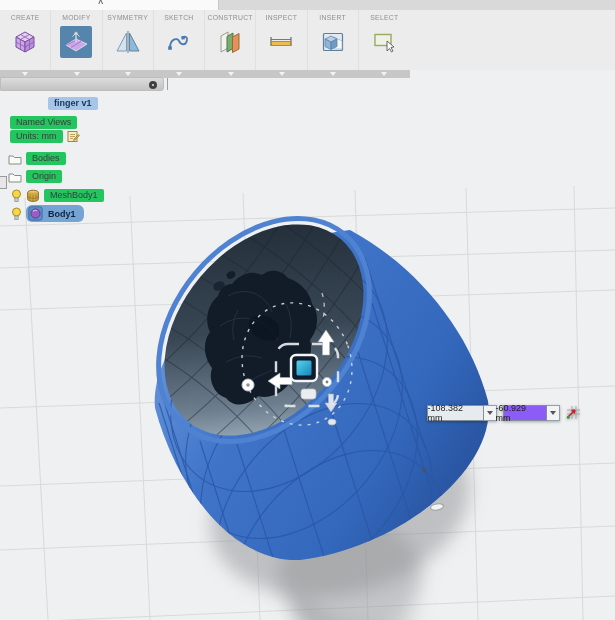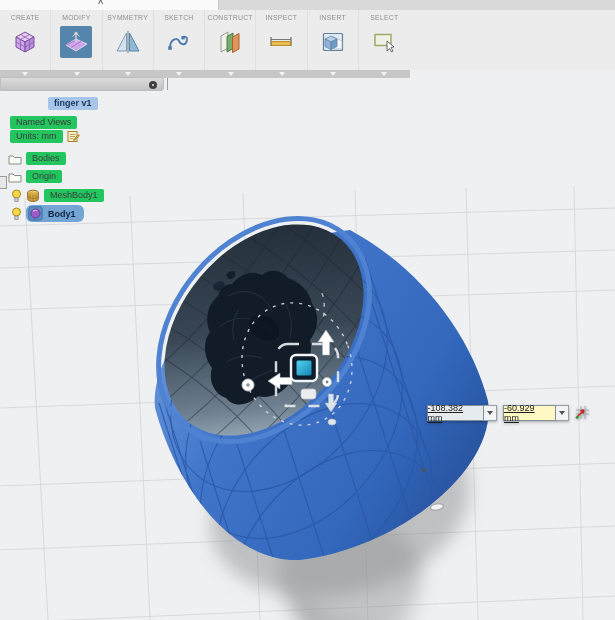--- a/index.html
+++ b/index.html
@@ -32,21 +32,21 @@
   .trow{position:absolute;height:15px;display:flex;align-items:center;cursor:pointer;}
   .tlabel{background:#22c55e;border-radius:2px;padding:1px 6px 2px 6px;white-space:nowrap;}
   .tlabel.sel-doc{background:#a6c5e8;color:#16365c;font-weight:bold;margin-left:40px;}
   .row-sel{background:#74a4d4;border-radius:6px;color:#0f2440;font-weight:bold;}
   .doc-frag{position:absolute;left:0;top:99px;width:6px;height:11px;background:#e7e7e7;border:1px solid #9a9a9a;border-left:none;}
   .mini{display:inline-block;margin-right:4px;line-height:0;}
   
   .dims{position:absolute;left:427px;top:404px;display:flex;align-items:center;
         filter:drop-shadow(0 1px 1.5px rgba(0,0,0,.3));font-size:9px;color:#1d1d1d;}
   .dim-box{height:16px;border:1px solid #828e98;box-sizing:border-box;display:flex;align-items:center;
-           justify-content:flex-end;padding-right:20px;cursor:text;text-decoration:underline;}
+           justify-content:flex-end;padding-right:20px;cursor:text;}
   .dim-dd{width:13px;height:16px;border:1px solid #98a0a7;border-left:none;box-sizing:border-box;
           background:#f2f3f4;display:flex;align-items:center;justify-content:center;cursor:pointer;}
   .dim-dd i{width:0;height:0;border-left:3px solid transparent;border-right:3px solid transparent;border-top:4px solid #555;}
 </style>
 </head>
 <body>
 
 <div class="app">
 
   <div class="topstrip">
@@ -368,21 +368,21 @@
       </span>
     </div>
   </div>
 
   <div class="dims">
     <div class="dim-box" style="width:57px;background:#e6ebef">-108.382 mm</div>
     <div class="dim-dd">
         <i></i>
       </div>
     <div style="width:6px"></div>
-    <div class="dim-box" style="width:53px;background:#fef9c3">-60.929 mm</div>
+    <div class="dim-box" style="width:44px;background:#8b5cf6">-60.929 mm</div>
     <div class="dim-dd">
         <i></i>
       </div>
     <div style="width:5px"></div>
     <span style="line-height:0;cursor:pointer">
       <svg width="17" height="17" viewBox="0 0 17 17">
         <path d="M7,2 V15 M2,10 H15 M11,2 V15 M2,6 H15" stroke="#9aa3ab" stroke-width="0.9"></path>
         <path d="M3,13 L10,6 M10,6 L6.5,6.8 M10,6 L9.2,9.5" stroke="#cc2222" stroke-width="1.5" fill="none"></path>
         <circle cx="3.2" cy="13.2" r="1.5" fill="#3a9a3a"></circle>
       </svg>

